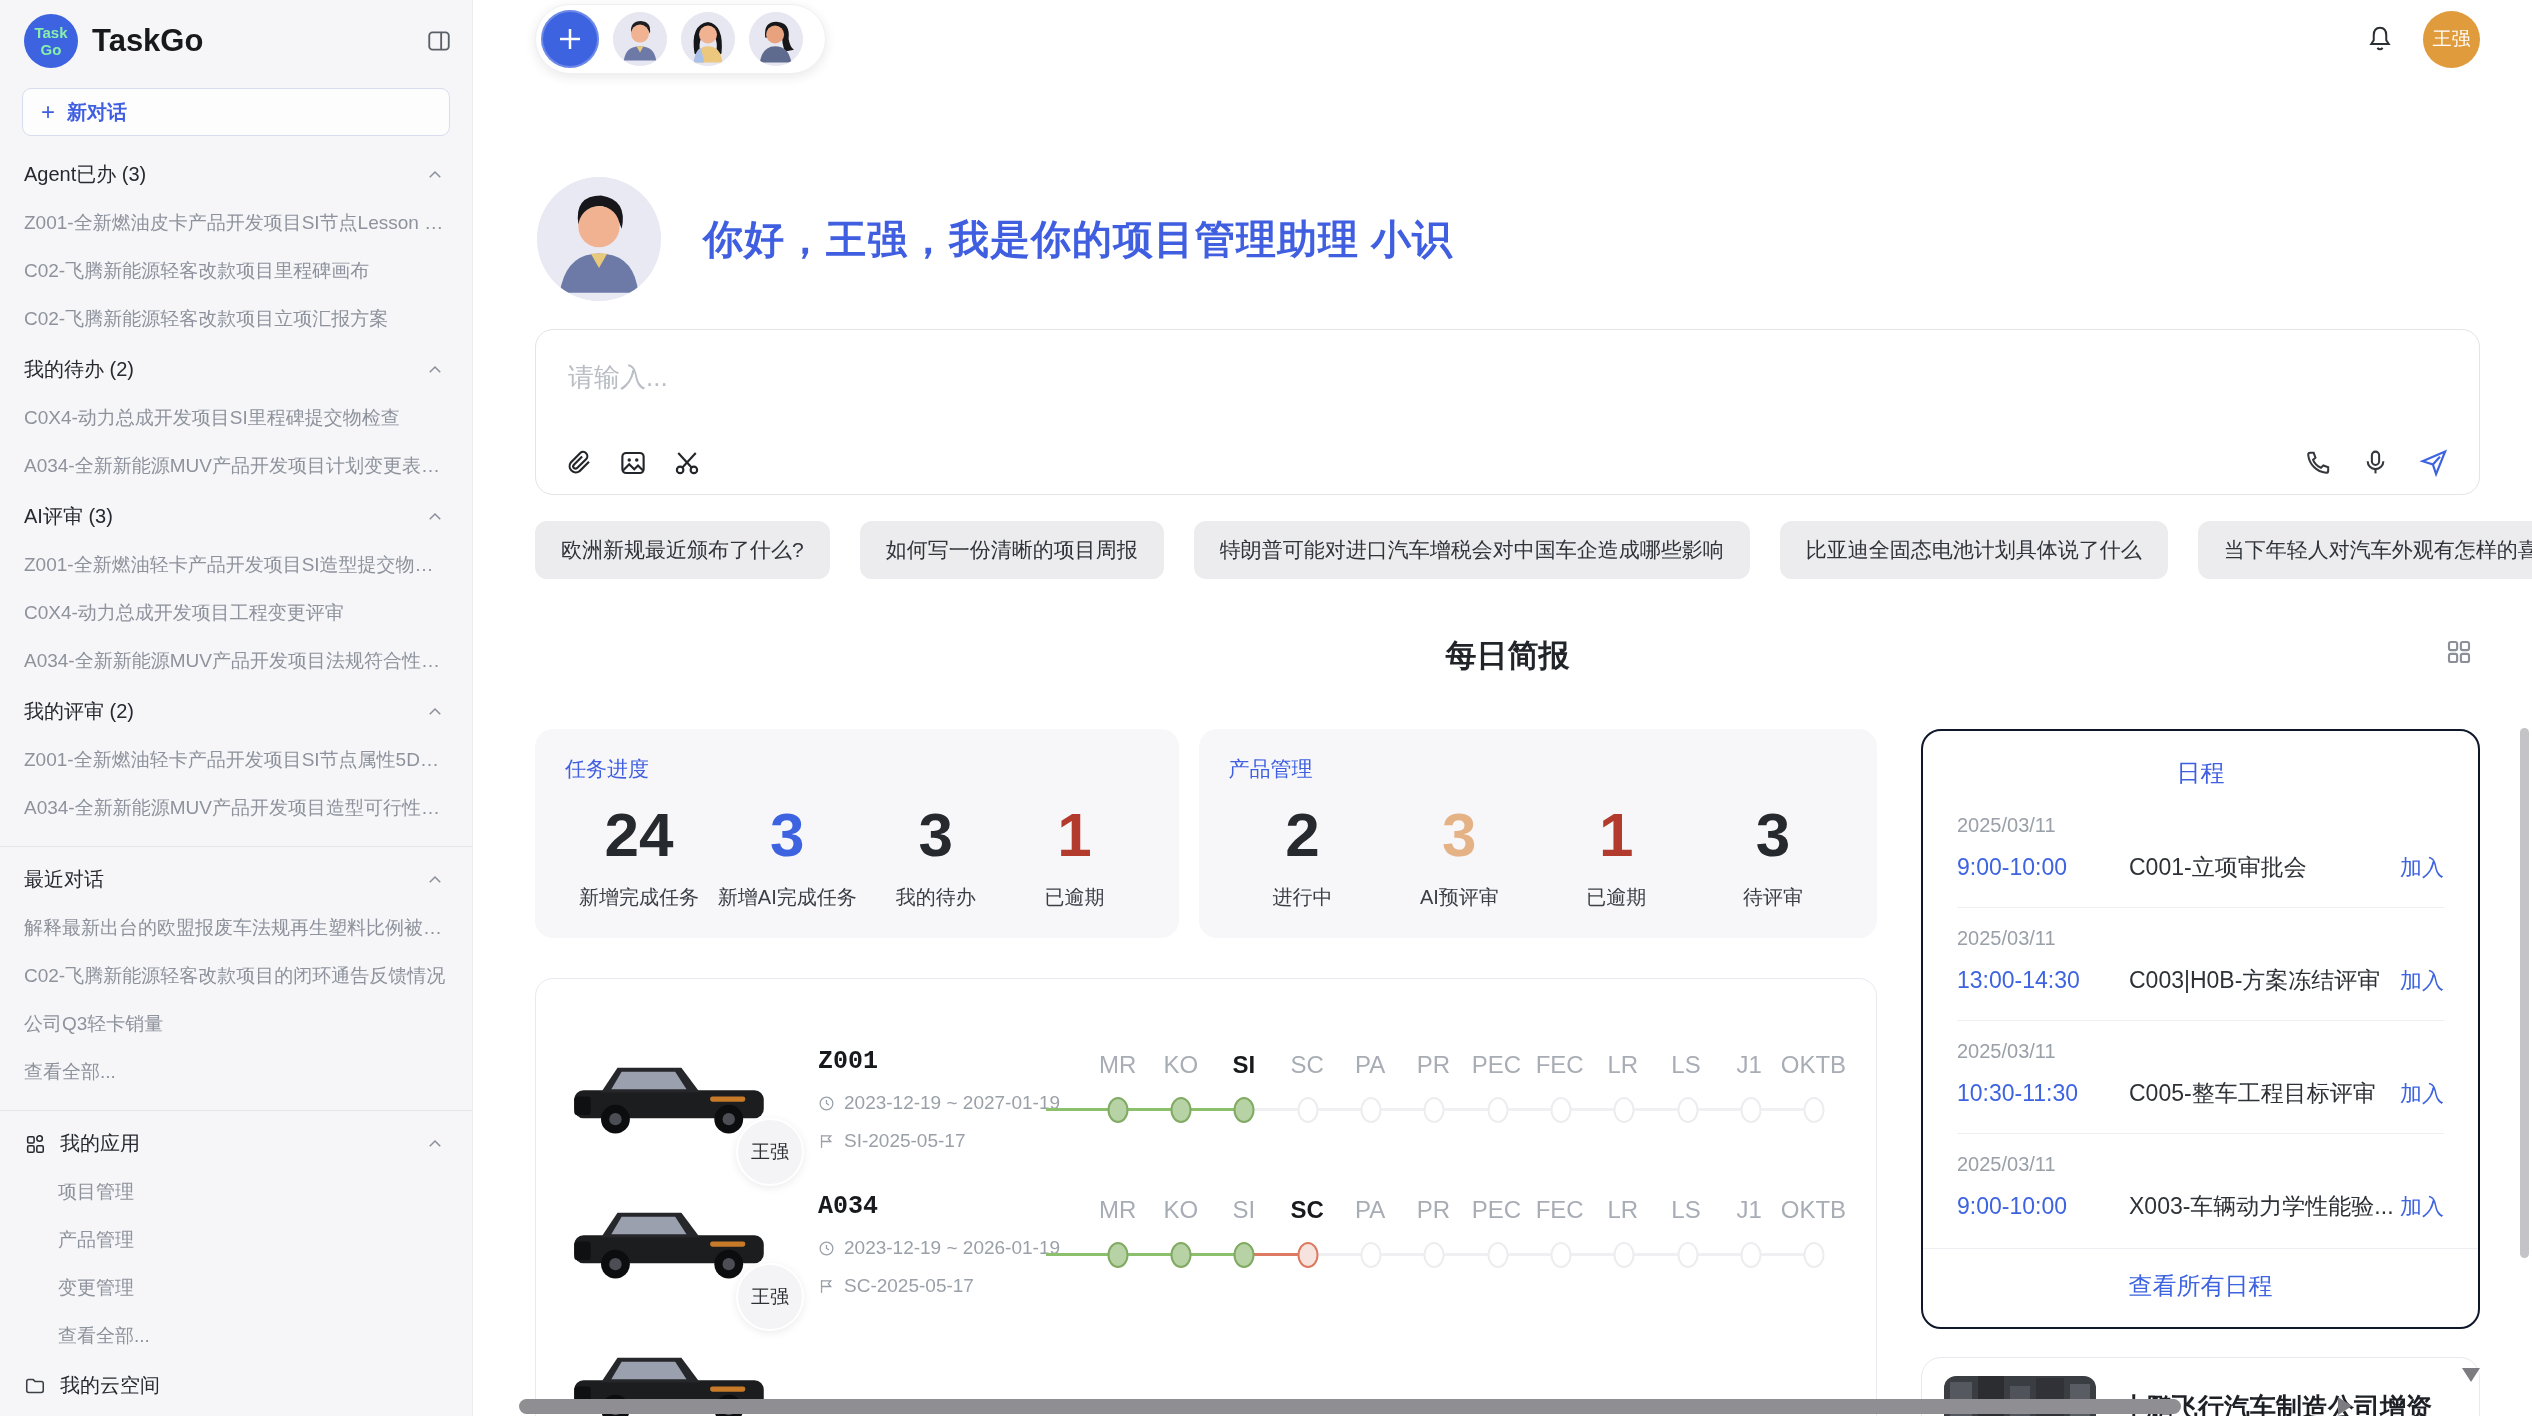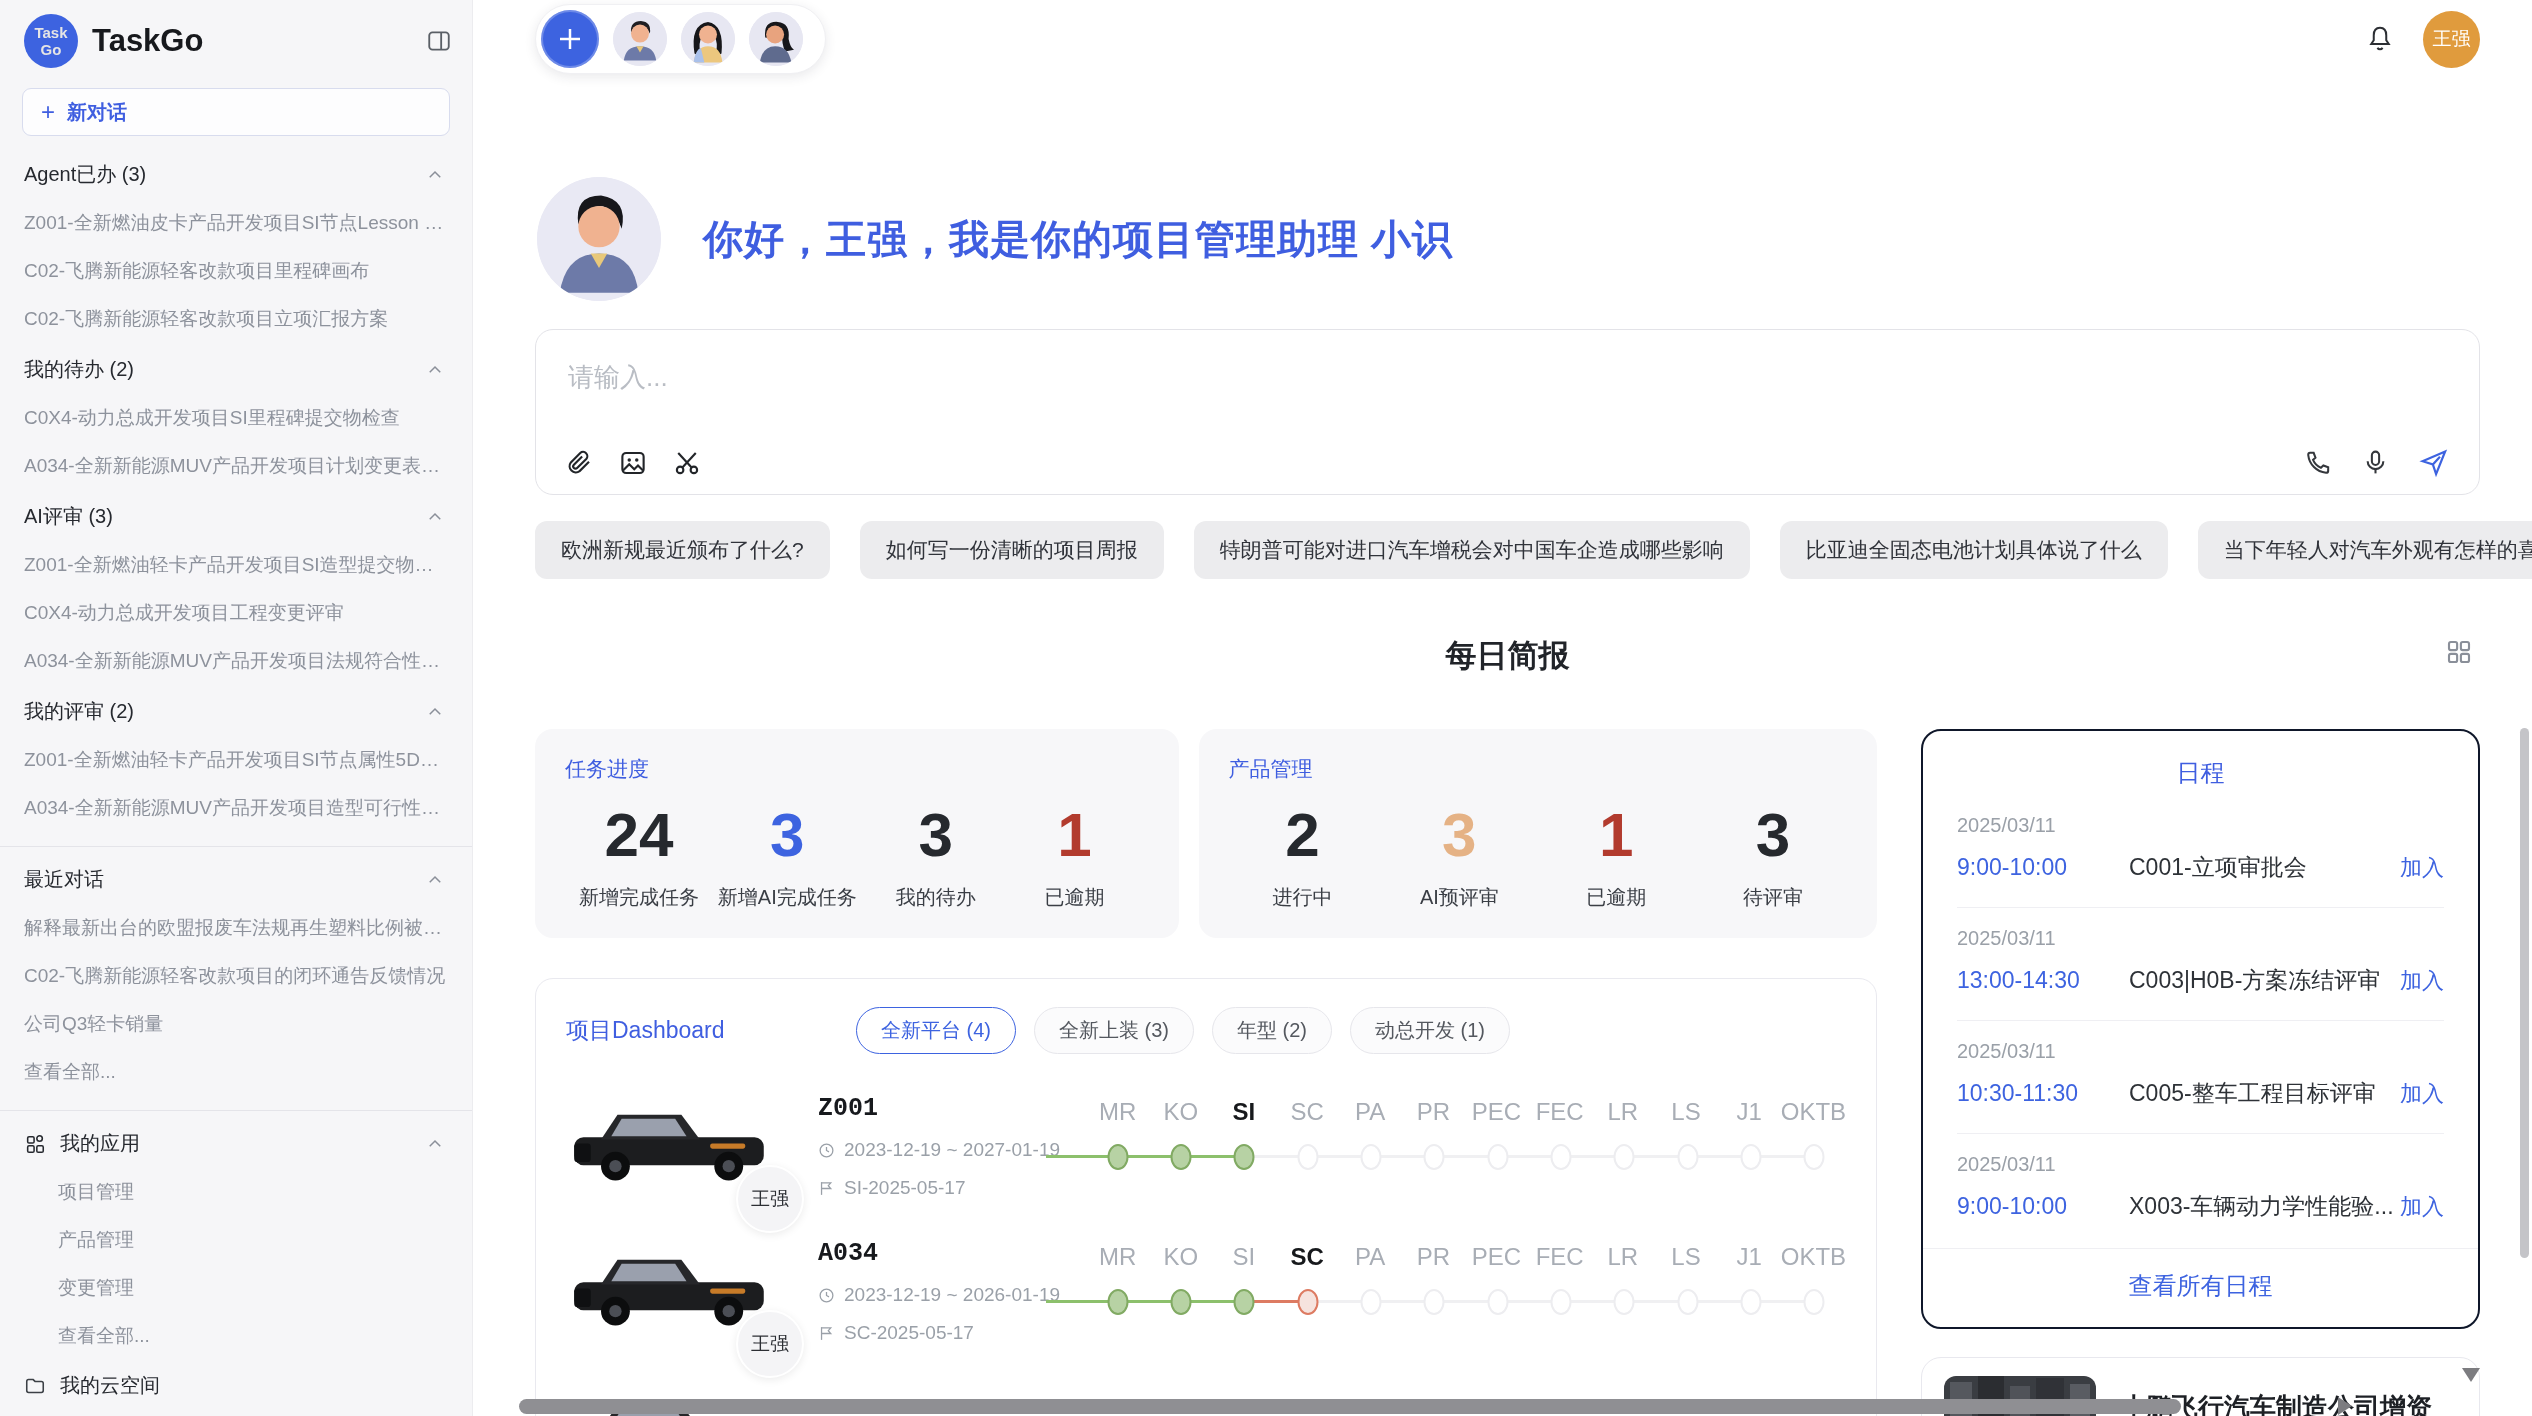--- a/index.html
+++ b/index.html
@@ -7,21 +7,21 @@
   body {
     font-family: "Liberation Sans", "DejaVu Sans", sans-serif;
     background:#fff; color:#26292e; display:flex; position:relative;
   }
   svg { display:block; }
 
   
   .sidebar { width:473px; height:1416px; background:#f6f6f8; border-right:1px solid #ececef;
              display:flex; flex-direction:column; flex:none; overflow:hidden; }
   .sb-header { display:flex; align-items:center; gap:14px; padding:14px 20px 8px 24px; }
-  .logo { width:54px; height:54px; border-radius:50%; background:var(--brand,#3d63e0); color:#e5e5e5;
+  .logo { width:54px; height:54px; border-radius:50%; background:var(--brand,#3d63e0); color:#86efac;
           display:flex; flex-direction:column; align-items:center; justify-content:center;
           font-size:15px; font-weight:700; line-height:1.15; flex:none; }
   .app-title { font-size:31px; font-weight:700; color:#17191d; flex:1; }
   .panel-btn { color:#5a5f66; cursor:pointer; }
   .new-chat { margin:12px 22px 6px; height:48px; background:#fdfdfe; border:1px solid #d8dcee;
               border-radius:9px; display:flex; align-items:center; gap:12px; padding:0 18px;
               color:var(--blue,#3f5ee0); font-size:20px; font-weight:600; cursor:pointer; }
   .new-chat .plus { font-size:24px; font-weight:400; }
   .sb-scroll { flex:1; overflow:hidden; padding-top:6px; }
   .sb-sec-head { display:flex; align-items:center; justify-content:space-between;
@@ -440,29 +440,20 @@
               </div>
               <div class="stat">
                 <div class="val dark">3</div>
                 <div class="lbl">待评审</div>
               </div>
             </div>
         </div>
       </div>
 
       <div class="dash-card">
-        <div class="dash-head">
-          <div class="dash-title">项目Dashboard</div>
-          <div class="tabs" id="dash-tabs">
-              <div class="tab active">全新平台 (4)</div>
-              <div class="tab">全新上装 (3)</div>
-              <div class="tab">年型 (2)</div>
-              <div class="tab">动总开发 (1)</div>
-            </div>
-        </div>
         <div id="projects">
             <div class="project-row">
               <div class="car-wrap">
                 <svg viewBox="0 0 200 100" width="206" height="103">
                   <rect x="8" y="44" width="184" height="27" rx="9" fill="#1c1d1f"></rect>
                   <path d="M34 46 L50 22 H112 L130 46 Z" fill="#26272a"></path>
                   <path d="M54 26 H106 L117 43 H44 Z" fill="#9aa0ad"></path>
                   <rect x="8" y="50" width="16" height="18" rx="3" fill="#0f1012"></rect>
                   <rect x="140" y="50" width="34" height="5" rx="2" fill="#c77b28"></rect>
                   <circle cx="48" cy="72" r="14" fill="#0c0d0e"></circle>

